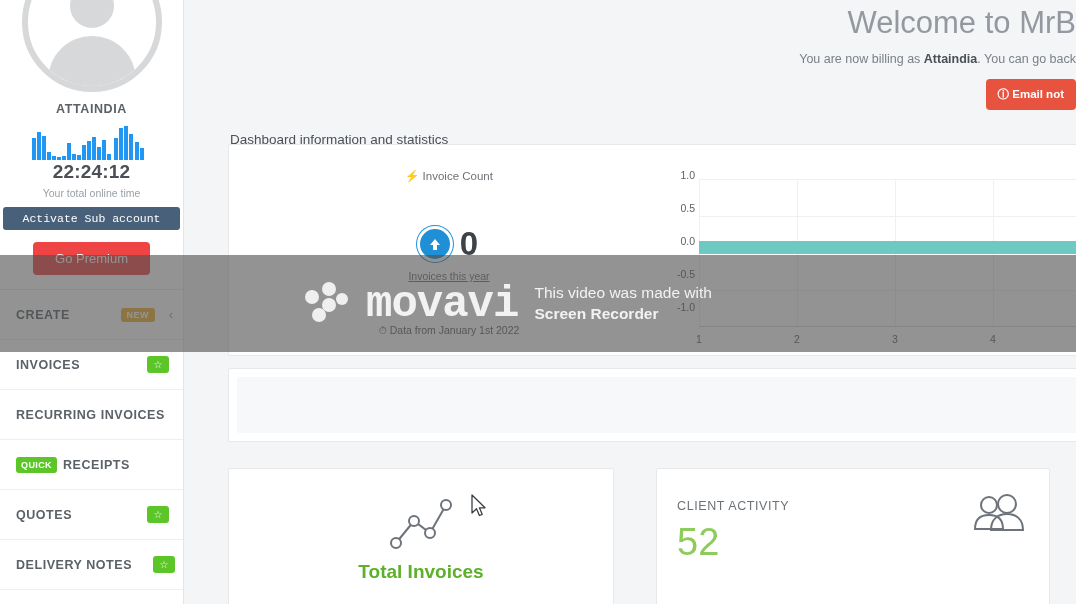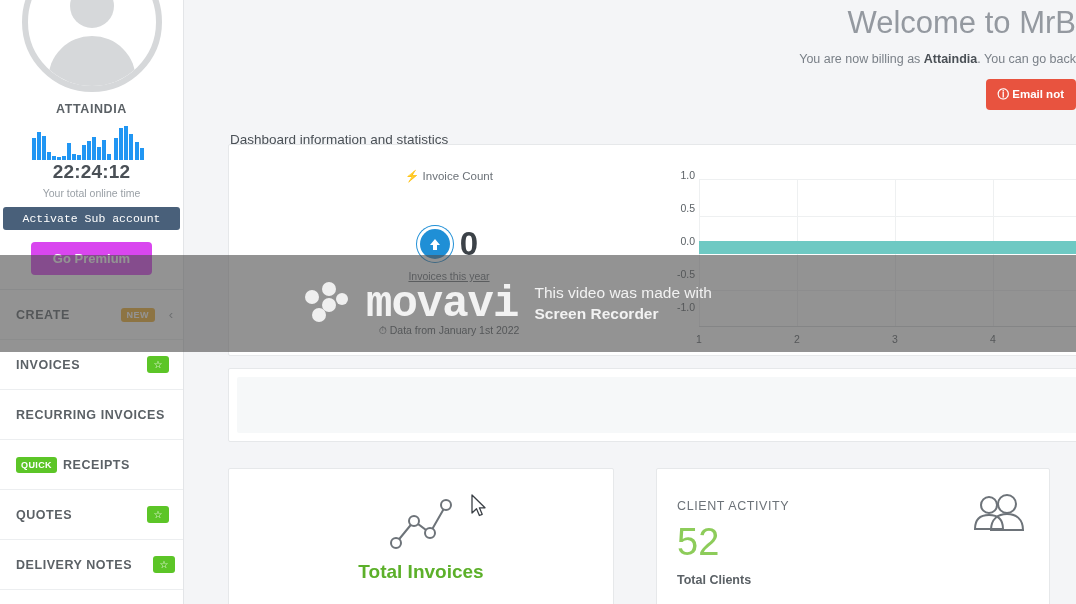--- a/index.html
+++ b/index.html
@@ -60,24 +60,24 @@
     color: #ffffff;
     font-size: 11.5px;
     padding: 5px 19px;
     border-radius: 3px;
     white-space: nowrap;
     font-family: Liberation Mono, monospace;
   }
   .premium-wrap { text-align: center; padding: 12px 0 14px; }
   .go-premium {
     display: inline-block;
-    background: #d946ef;
+    background: #ef4444;
     color: #ffffff;
     font-size: 13px;
-    font-weight: bold;
+    font-weight: normal;
     padding: 9px 22px;
     border-radius: 4px;
     border: none;
     cursor: pointer;
   }
   .menu { border-top: 1px solid #e8eaec; }
   .menu-item {
     height: 50px;
     display: flex; align-items: center;
     padding: 0 16px;
@@ -435,21 +435,20 @@
         <circle cx="30" cy="30" r="5" fill="#ffffff" stroke="#6d7379" stroke-width="2"></circle>
         <circle cx="46" cy="42" r="5" fill="#ffffff" stroke="#6d7379" stroke-width="2"></circle>
         <circle cx="62" cy="14" r="5" fill="#ffffff" stroke="#6d7379" stroke-width="2"></circle>
       </svg>
       <div class="inv-label">Total Invoices</div>
     </div>
 
     <div class="card" id="client-card">
       <div class="client-title">CLIENT ACTIVITY</div>
       <div class="client-number">52</div>
-      <div class="client-sub">Total Clients</div>
       <svg class="client-icon" width="56" height="40" viewBox="0 0 56 40">
         <g fill="none" stroke="#6d7379" stroke-width="2">
           <circle cx="20" cy="12" r="8"></circle>
           <path d="M6 36 C6 26 12 22 20 22 C28 22 34 26 34 36 Z"></path>
           <circle cx="38" cy="11" r="9"></circle>
           <path d="M22 37 C22 26 29 21 38 21 C47 21 54 26 54 37 Z"></path>
         </g>
       </svg>
     </div>
 

